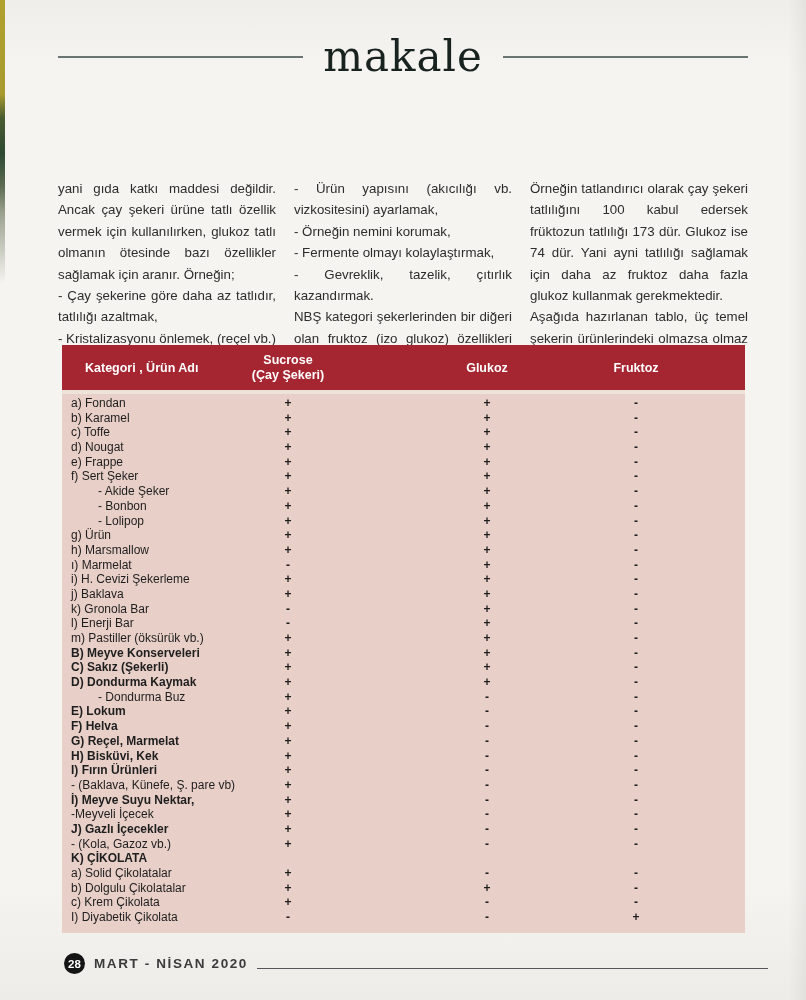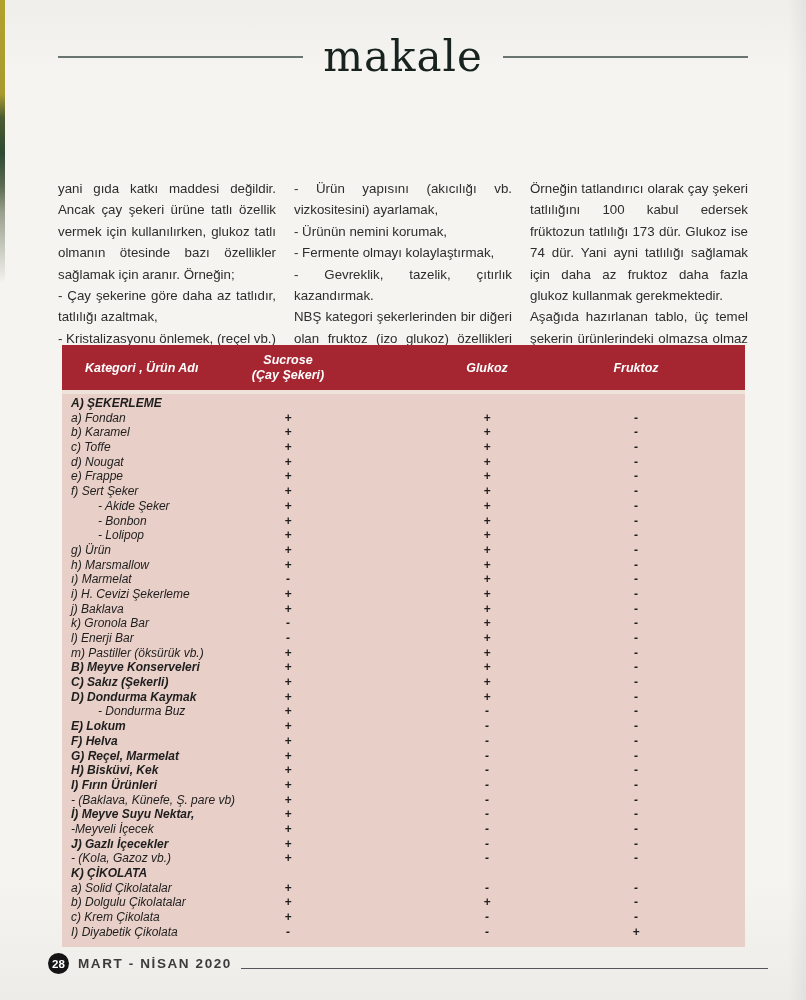--- a/index.html
+++ b/index.html
@@ -17,34 +17,34 @@
   .masthead{position:absolute;top:36px;left:58px;right:58px;display:flex;align-items:center;gap:20px;}
   .m-rule{flex:1;height:0;border-top:2px solid #6a7571;}
   .title{margin:0;font-family:"DejaVu Serif",serif;font-size:42px;font-weight:500;
     color:#18221e;letter-spacing:1px;line-height:1;}
   
   .columns{position:absolute;top:178px;left:58px;width:690px;display:grid;
     grid-template-columns:1fr 1fr 1fr;column-gap:18px;
     font-size:13.3px;line-height:21.4px;color:#2d2d2d;text-align:justify;}
   .col p{margin:0;}
   
-  .sugar-table{position:absolute;top:345px;left:62px;width:683px;font-style:italic;}
+  .sugar-table{position:absolute;top:345px;left:62px;width:683px;}
   .thead{position:relative;height:45px;background:#a52531;color:#ffffff;font-weight:700;}
   .th-cat{position:absolute;left:23px;top:50%;transform:translateY(-50%);font-size:12.5px;white-space:nowrap;}
   .th-c{position:absolute;top:50%;transform:translate(-50%,-50%);font-size:12.5px;text-align:center;line-height:15px;white-space:nowrap;}
   .pos-sucrose{left:226px}.pos-glukoz{left:425px}.pos-fruktoz{left:574px}
   .tgap{height:4px;background:#eee3d9;}
   .tbody{background:#e8cfc7;padding:2px 0 8px;}
   .trow{position:relative;height:14.7px;line-height:14.6px;font-size:12px;color:#1e1e1e;}
   .trow .lbl{position:absolute;left:9px;white-space:nowrap;}
   .trow.indent .lbl{left:36px;}
   .trow.bold{font-weight:700;}
   .sym{position:absolute;top:0;transform:translateX(-50%);font-weight:700;}
   
-  .pagefoot{position:absolute;left:48px;right:38px;top:953px;display:flex;align-items:center;gap:9px;}
+  .pagefoot{position:absolute;left:64px;right:38px;top:953px;display:flex;align-items:center;gap:9px;}
   .pnum{width:21px;height:21px;border-radius:50%;background:#141414;color:#fff;
     font-size:11.5px;font-weight:700;display:flex;align-items:center;justify-content:center;}
   .issue{font-size:13.5px;font-weight:700;letter-spacing:1.6px;color:#3b3b3b;white-space:nowrap;}
   .f-rule{flex:1;border-top:1.6px solid #55555a;align-self:flex-end;margin-bottom:5px;}
 </style>
 </head>
 <body>
 
 <div class="page">
   <div class="edge"></div>
@@ -56,21 +56,21 @@
   </header>
 
   <section class="columns">
     <div class="col" id="col1">
         <p>yani gıda katkı maddesi değildir. Ancak çay şekeri ürüne tatlı özellik vermek için kullanılırken, glukoz tatlı olmanın ötesinde bazı özellikler sağlamak için aranır. Örneğin;</p>
         <p>- Çay şekerine göre daha az tatlıdır, tatlılığı azaltmak,</p>
         <p>- Kristalizasyonu önlemek, (reçel vb.)</p>
       </div>
     <div class="col" id="col2">
         <p>- Ürün yapısını (akıcılığı vb. vizkositesini) ayarlamak,</p>
-        <p>- Ürünün nemini korumak,</p>
+        <p>- Örneğin nemini korumak,</p>
         <p>- Fermente olmayı kolaylaştırmak,</p>
         <p>- Gevreklik, tazelik, çıtırlık kazandırmak.</p>
         <p>NBŞ kategori şekerlerinden bir diğeri olan fruktoz (izo glukoz) özellikleri bakımından glukozdan oldukça farklıdır.</p>
       </div>
     <div class="col" id="col3">
         <p>Örneğin tatlandırıcı olarak çay şekeri tatlılığını 100 kabul edersek früktozun tatlılığı 173 dür. Glukoz ise 74 dür. Yani ayni tatlılığı sağlamak için daha az fruktoz daha fazla glukoz kullanmak gerekmektedir.</p>
         <p>Aşağıda hazırlanan tablo, üç temel şekerin ürünlerindeki olmazsa olmaz durumlarına işaret etmektedir.</p>
       </div>
   </section>
 
@@ -79,26 +79,20 @@
       <span class="th-cat">Kategori , Ürün Adı</span>
       <span class="th-c pos-sucrose">
         <span>Sucrose</span><br>
         <span>(Çay Şekeri)</span>
       </span>
       <span class="th-c pos-glukoz">Glukoz</span>
       <span class="th-c pos-fruktoz">Fruktoz</span>
     </div>
     <div class="tgap"></div>
     <div class="tbody" id="tbody">
-        <div class="trow bold">
-          <span class="lbl">A) ŞEKERLEME</span>
-          <span class="sym pos-sucrose"></span>
-          <span class="sym pos-glukoz"></span>
-          <span class="sym pos-fruktoz"></span>
-        </div>
         <div class="trow">
           <span class="lbl">a) Fondan</span>
           <span class="sym pos-sucrose">+</span>
           <span class="sym pos-glukoz">+</span>
           <span class="sym pos-fruktoz">-</span>
         </div>
         <div class="trow">
           <span class="lbl">b) Karamel</span>
           <span class="sym pos-sucrose">+</span>
           <span class="sym pos-glukoz">+</span>

